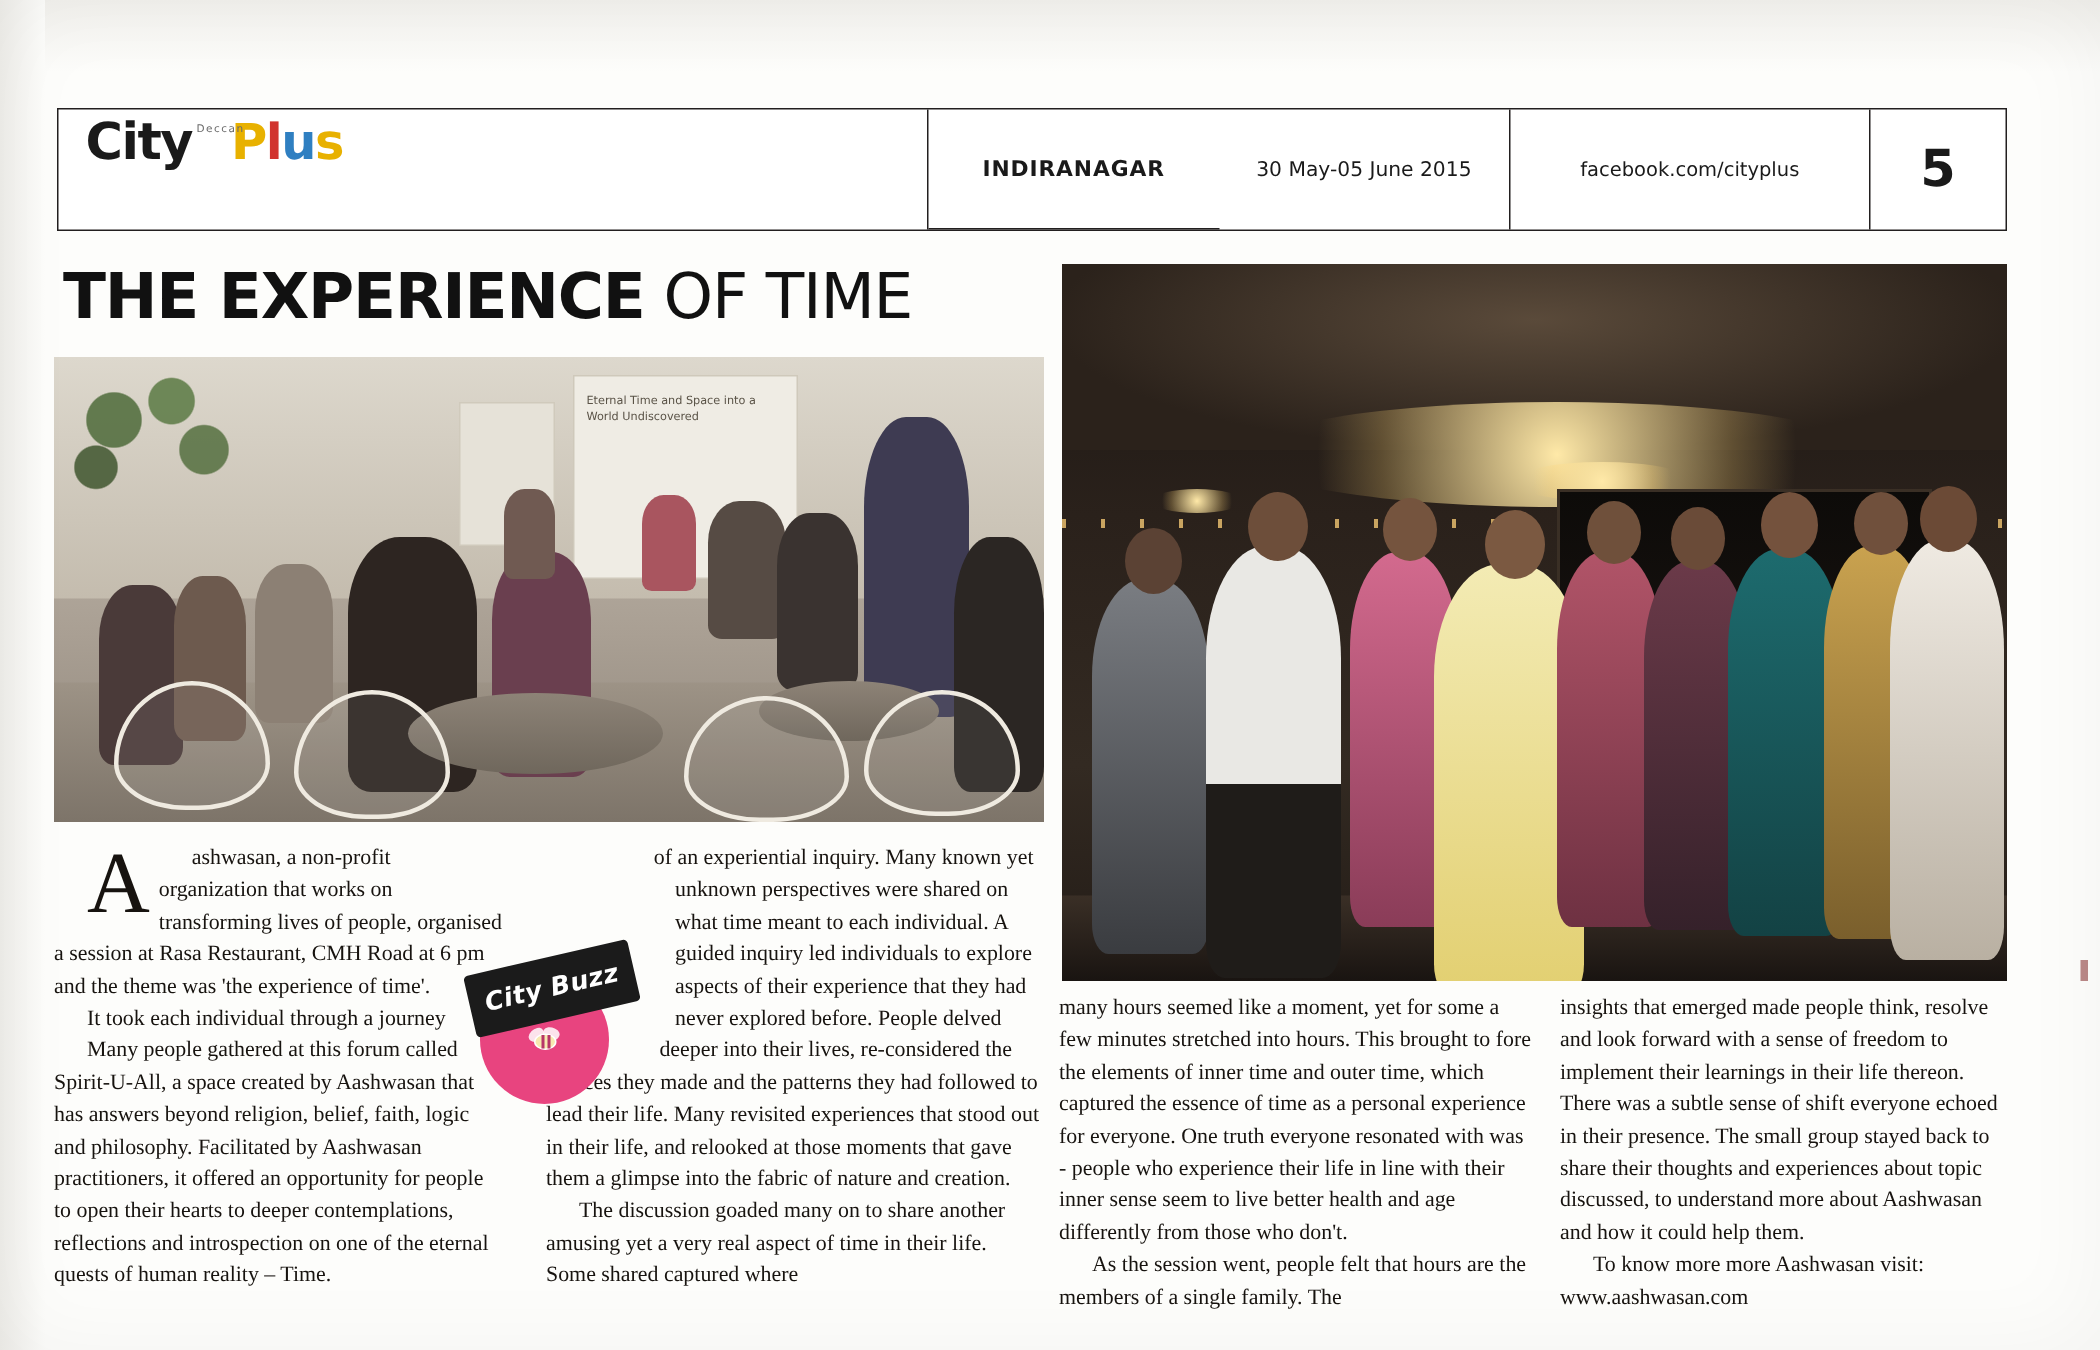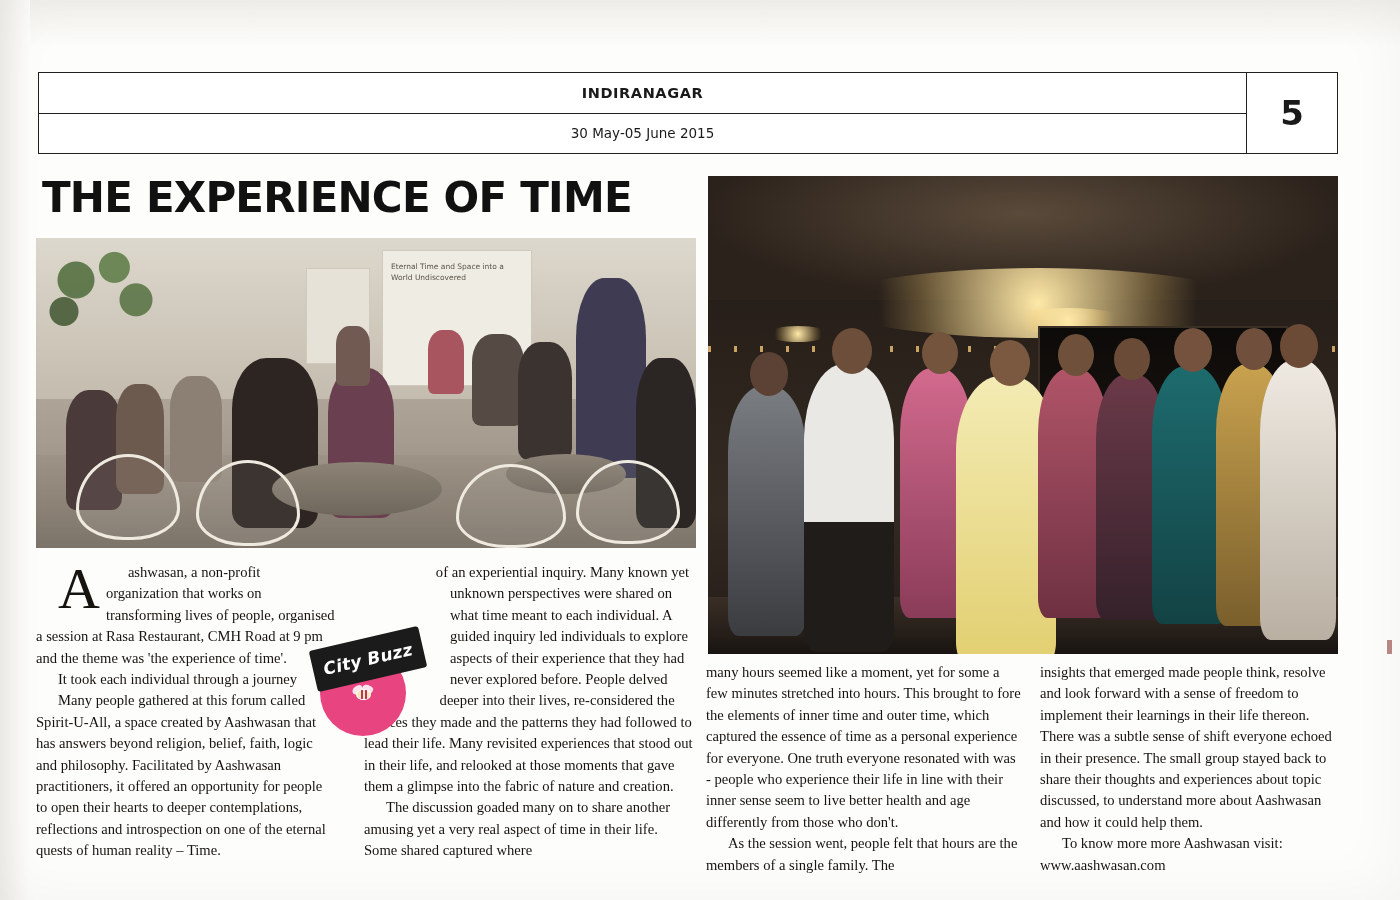--- a/index.html
+++ b/index.html
@@ -74,21 +74,21 @@
     display: inline-block;
   }
   .lp { display: inline-block; }
   .lp1 { color: #e8b100; }
   .lp2 { color: #d1332e; }
   .lp3 { color: #2f7fc1; }
   .lp4 { color: #e8b100; }
   .center-cell {
     flex: 1;
     display: flex;
-    flex-direction: column;
+    flex-direction: row;
     border-right: 1.5px solid #221f1f;
   }
   .center-top {
     flex: 1;
     border-bottom: 1.5px solid #221f1f;
     display: flex; align-items: center; justify-content: center;
     font-family: "DejaVu Sans", sans-serif;
     font-weight: bold;
     font-size: 14.5px;
     letter-spacing: 0.6px;
@@ -124,21 +124,21 @@
     left: 42px; top: 174px;
     width: 660px;
     font-family: "DejaVu Sans", sans-serif;
     font-size: 42px;
     line-height: 48px;
     color: #111;
     letter-spacing: -0.8px;
     white-space: nowrap;
   }
   .headline .hl-bold { font-weight: bold; }
-  .headline .hl-light { font-weight: bold; text-align: center; }
+  .headline .hl-light { font-weight: normal; text-align: center; }
 
   
   .photo {
     position: absolute;
     overflow: hidden;
     background: #0ea5e9;
   }
   .photo-left {
     left: 36px; top: 238px;
     width: 660px; height: 310px;
@@ -324,24 +324,32 @@
   }
 </style>
 </head>
 <body>
 
 <div id="page">
   <div class="scan-top"></div>
   <div class="scan-left"></div>
 
   <div class="masthead">
+    <div class="logo-cell">
+      <span class="logo-city">City</span>
+      <span class="logo-sub">Deccan</span>
+      <div class="logo-plus">
+        <span class="lp lp1">P</span><span class="lp lp2">l</span><span class="lp lp3">u</span><span class="lp lp4">s</span>
+      </div>
+    </div>
     <div class="center-cell">
       <div class="center-top">INDIRANAGAR</div>
       <div class="center-bottom">30 May-05 June 2015</div>
     </div>
+    <div class="fb-cell">facebook.com/cityplus</div>
     <div class="page-cell">5</div>
   </div>
 
   <div class="headline">
     <span class="hl-bold">THE EXPERIENCE</span><span class="hl-light"> OF TIME</span>
   </div>
 
   <div class="photo photo-left">
     <div class="lp-bg"></div>
     <div class="lp-wall"></div>
@@ -406,21 +414,21 @@
     <div class="rp-person" style="left:508px; top:188px; width:70px; height:262px; background:linear-gradient(to bottom,#c9a24f,#7a5f2c);"></div>
     <div class="rp-head" style="left:528px; top:152px; width:36px; height:42px; background:#70503c;"></div>
 
     <div class="rp-person" style="left:552px; top:184px; width:76px; height:280px; background:linear-gradient(to bottom,#efeae2,#b9b0a2);"></div>
     <div class="rp-head" style="left:572px; top:148px; width:38px; height:44px; background:#6b4a36;"></div>
   </div>
 
   <div class="edge-mark"></div>
 
   <div class="col col-1">
-    <p><span class="dropcap">A</span><span>ashwasan, a non-profit organization that works on transforming lives of people, organised a session at Rasa Restaurant, CMH Road at 9 pm and the theme was 'the experience of time'.</span></p>
+    <p><span class="dropcap">A</span><span>ashwasan, a non-profit organization that works on transforming lives of people, organised a session at Rasa Restaurant, CMH Road at 6 pm and the theme was 'the experience of time'.</span></p>
     <p>It took each individual through a journey</p>
     <p>Many people gathered at this forum called Spirit-U-All, a space created by Aashwasan that has answers beyond religion, belief, faith, logic and philosophy. Facilitated by Aashwasan practitioners, it offered an opportunity for people to open their hearts to deeper contemplations, reflections and introspection on one of the eternal quests of human reality – Time.</p>
   </div>
 
   <div class="col col-2">
     <div class="wrapshape"></div>
     <p class="noindent">of an experiential inquiry. Many known yet unknown perspectives were shared on what time meant to each individual. A guided inquiry led individuals to explore aspects of their experience that they had never explored before. People delved deeper into their lives, re-considered the choices they made and the patterns they had followed to lead their life. Many revisited experiences that stood out in their life, and relooked at those moments that gave them a glimpse into the fabric of nature and creation.</p>
     <p>The discussion goaded many on to share another amusing yet a very real aspect of time in their life. Some shared captured where</p>
   </div>
 

